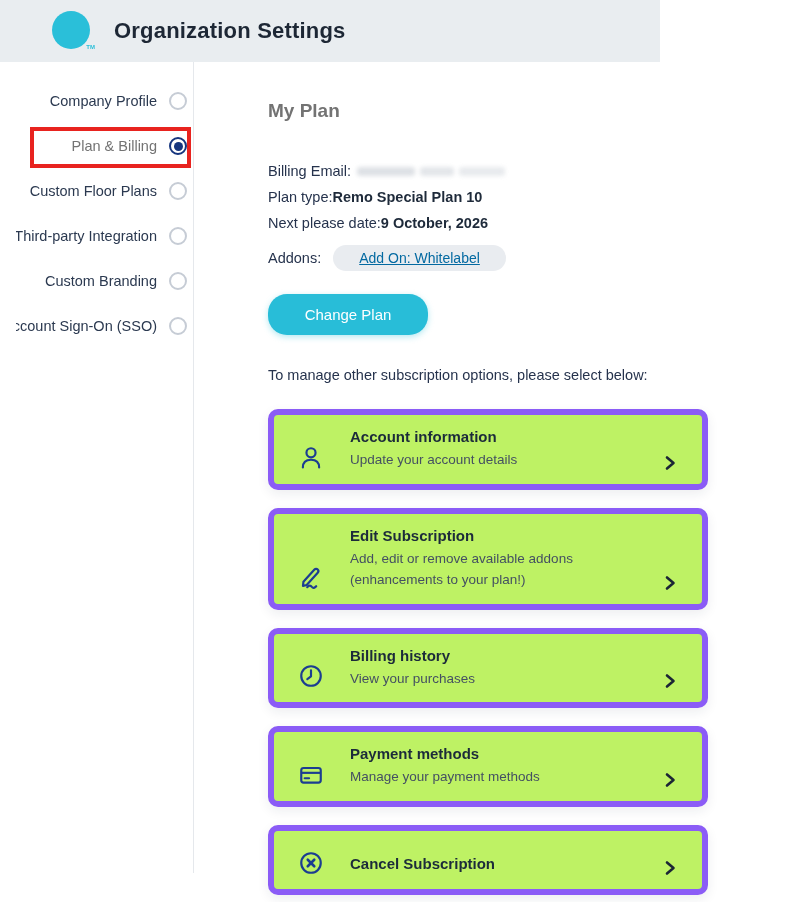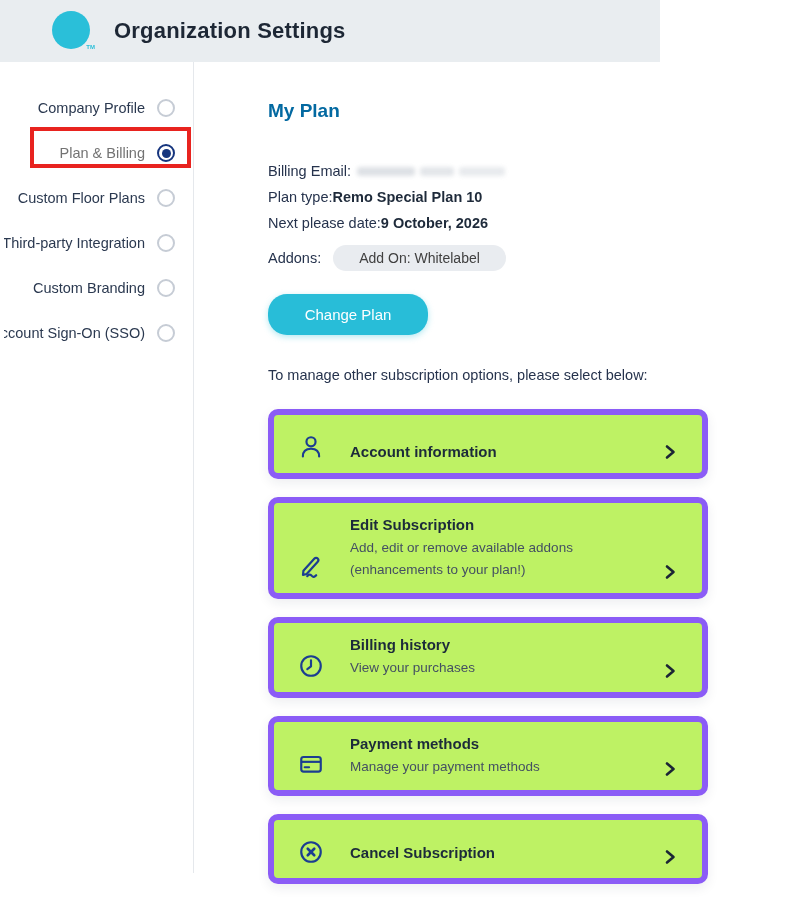--- a/index.html
+++ b/index.html
@@ -28,22 +28,22 @@
     position:absolute; right:-3px; bottom:1px;
     font-size:6px; color:#2abfd9; font-weight:700; letter-spacing:0;
   }
   .header-title {
     margin-left:22px; font-size:22px; font-weight:600; color:#1d2735;
     letter-spacing:0.2px;
   }
 
   
   .sidebar {
-    position:absolute; left:4px; top:62px; width:193px; height:811px;
-    overflow:hidden; padding-top:28px;
+    position:absolute; left:16px; top:62px; width:193px; height:811px;
+    overflow:hidden; padding-top:21px;
   }
   .side-divider {
     position:absolute; left:193px; top:62px; width:1px; height:811px;
     background:#e5e8ec;
   }
   .side-row {
     display:flex; justify-content:flex-end; align-items:center;
     height:36px; margin-bottom:9px; padding-right:22px; gap:12px;
     white-space:nowrap; cursor:pointer;
   }
@@ -58,36 +58,36 @@
   .side-row.selected .radio::after {
     content:''; width:9px; height:9px; border-radius:50%; background:#16357e;
   }
   .highlight-box {
     position:absolute; left:30px; top:127px; width:161px; height:41px;
     border:4px solid #e8231f; z-index:5; pointer-events:none;
   }
 
   
   .main { position:absolute; left:268px; top:100px; width:440px; }
-  .page-title { font-size:19px; font-weight:600; color:#0369a1; }
+  .page-title { font-size:19px; font-weight:600; color:#737373; }
   .info-block { margin-top:36px; font-size:14.5px; color:#26334d; }
   .info-line { height:26px; display:flex; align-items:center; }
   .info-line b { font-weight:700; color:#1e2a3a; margin-left:0; }
   .blur-email {
     display:inline-flex; gap:5px; margin-left:6px; filter:blur(2px); opacity:0.55;
   }
   .blur-email i { display:block; height:9px; border-radius:3px; background:#c2c8d0; }
   .blur-email i:nth-child(1){ width:58px; }
   .blur-email i:nth-child(2){ width:34px; background:#ccd1d8; }
   .blur-email i:nth-child(3){ width:46px; background:#d5d9df; }
 
   .addons-row { margin-top:8px; display:flex; align-items:center; height:28px; }
   .addon-chip {
     margin-left:12px; background:#e9ecf0; border-radius:14px;
-    padding:5px 26px; font-size:14px; color:#404040;
+    padding:5px 26px; font-size:14px; color:#0369a1;text-decoration:underline;
   }
 
   .change-plan-btn {
     margin-top:22px; width:160px; height:41px; border:none; cursor:pointer;
     border-radius:19px; background:#28bdd8; color:#ffffff;
     font-family:"Liberation Sans", sans-serif; font-size:15px; font-weight:500;
     box-shadow:0 2px 6px rgba(40,189,216,0.35);
     display:flex; align-items:center; justify-content:center;
   }
 
@@ -186,20 +186,21 @@
 
     <div class="card">
       <span class="card-icon">
         <svg width="26" height="26" viewBox="0 0 24 24">
           <circle cx="12" cy="7.2" r="4.2"></circle>
           <path d="M4.5 20.8 C4.5 15.6 8 13.6 12 13.6 C16 13.6 19.5 15.6 19.5 20.8" stroke-linecap="round"></path>
         </svg>
       </span>
       <span class="card-body">
         <span class="card-title" style="display:block">Account information</span>
+        <span class="card-sub" style="display:block">Update your account details</span>
       </span>
       <span class="chevron">
         <svg width="16" height="16" viewBox="0 0 16 16">
             <polyline points="5,2.5 11.5,8 5,13.5" stroke-linecap="round" stroke-linejoin="round"></polyline>
           </svg>
       </span>
     </div>
 
     <div class="card">
       <span class="card-icon">

